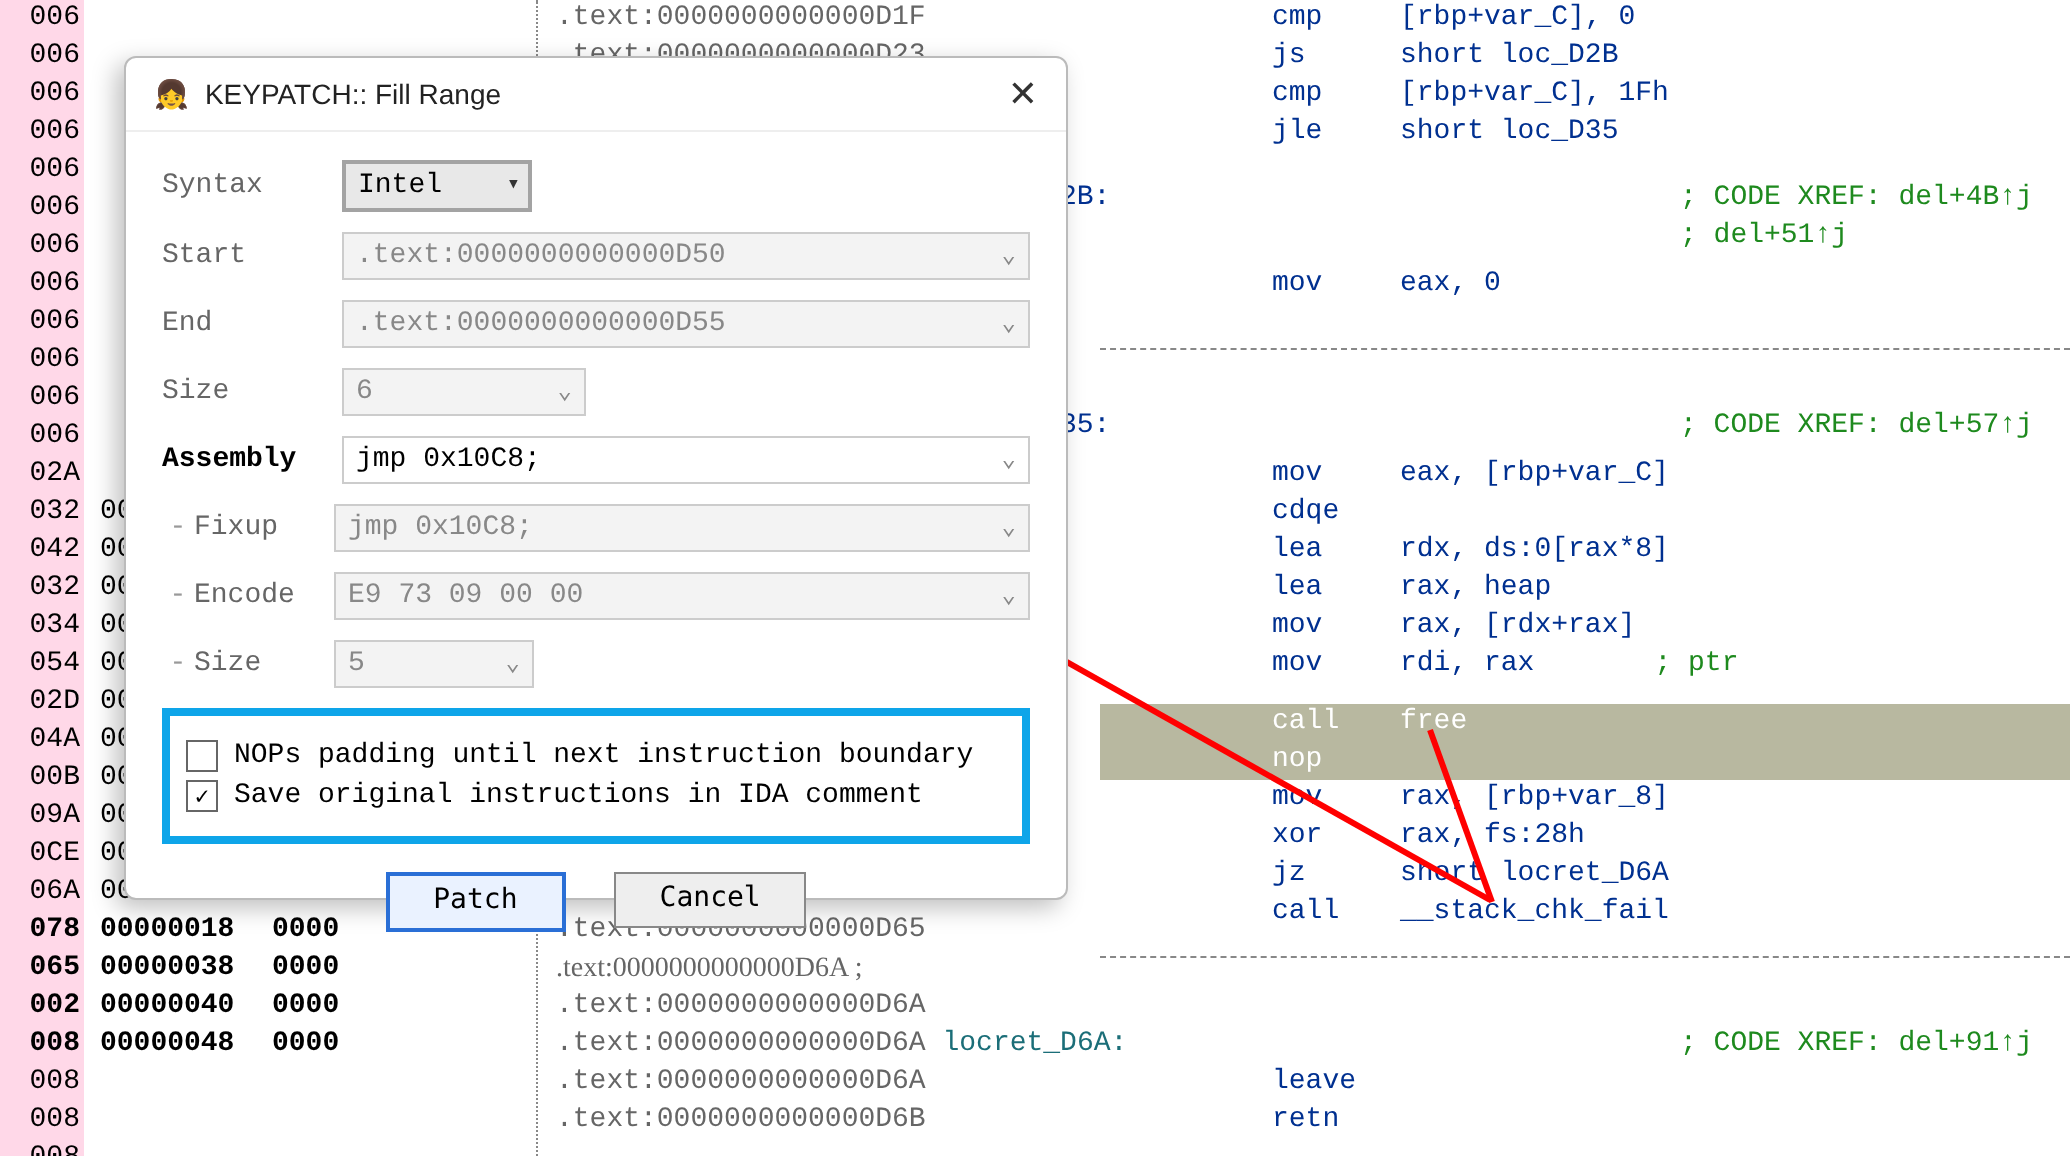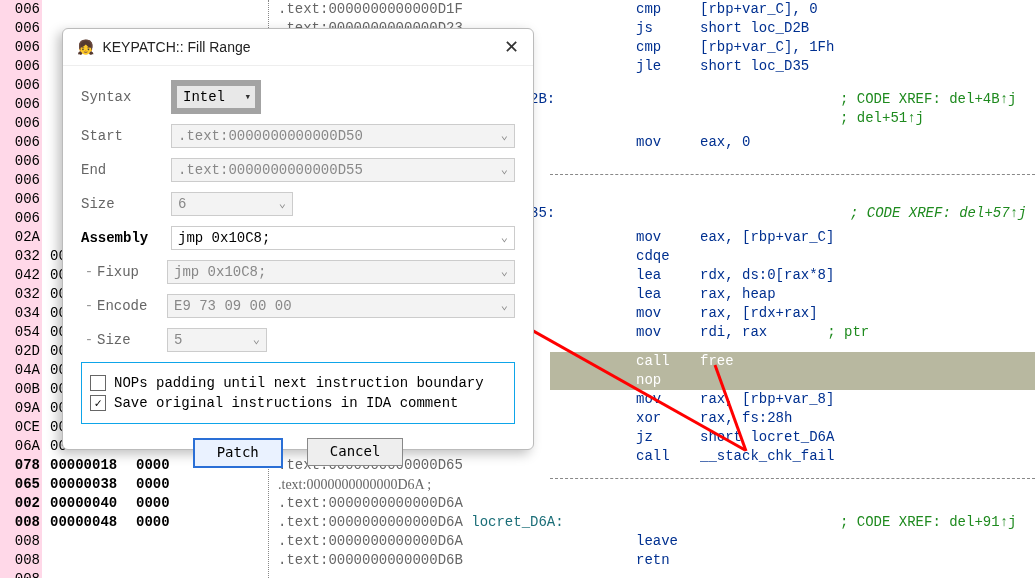--- a/index.html
+++ b/index.html
@@ -25,21 +25,21 @@
 .dash{position:absolute;left:0;right:0;height:0;border-top:1px dashed #888}
 
 .dlg{position:absolute;top:28px;left:62px;width:470px;height:420px;background:#fff;border:1px solid #bbb;border-radius:6px;box-shadow:-4px 4px 12px rgba(0,0,0,.25)}
 .ttl{height:36px;line-height:36px;padding:0 14px;border-bottom:1px solid #eee;font-family:"Segoe UI",Arial,sans-serif;font-size:14px;color:#222;display:flex;align-items:center;gap:8px}
 .ttl .x{margin-left:auto;font-size:18px;color:#333;cursor:pointer}
 .body{padding:14px 18px}
 .frow{display:flex;align-items:center;margin-bottom:10px}
 .flab{width:90px;color:#666}
 .flab2{width:70px;color:#666}
 .fsep{width:16px;color:#999;text-align:center}
-.sel{border:6px solid #a3a3a3;height:22px;line-height:22px;padding:0 20px 0 6px;background:#e8e8e8;position:relative;flex:0 0 auto}
+.sel{border:2px solid #a3a3a3;height:22px;line-height:22px;padding:0 33px 0 6px;background:#e8e8e8;position:relative;flex:0 0 auto}
 .sel.small{width:52px}
 .sel::after{content:"▾";position:absolute;right:4px;top:0;font-size:11px;color:#333}
 .inp{border:1px solid #ccc;height:22px;line-height:22px;padding:0 22px 0 6px;position:relative;flex:1;background:#fff}
 .inp.dis{background:#f3f3f3;color:#888}
 .inp.narrow{flex:0 0 92px}
 .inp.narrower{flex:0 0 70px}
 .inp::after{content:"⌄";position:absolute;right:6px;top:0;color:#888;font-size:12px}
 .chkrow{display:flex;align-items:center;gap:8px;margin:4px 0}
 .chk{width:14px;height:14px;border:1px solid #666;display:inline-flex;align-items:center;justify-content:center;font-size:12px;color:#000}
 .btns{display:flex;gap:24px;justify-content:center;margin-top:14px}
@@ -179,21 +179,21 @@
         <span class="op" style="position: absolute; left: -20px;">2B:</span>
         <span class="cm" style="position: absolute; left: 290px;">; CODE XREF: del+4B↑j</span>
       </div>
       <div class="row" style="top: 109px;">
         <span class="op" style="position: absolute; left: -20px;"></span>
         <span class="cm" style="position: absolute; left: 290px;">; del+51↑j</span>
       </div>
       <div class="row" style="top: 133px;"><span style="display: inline-block; width: 86px;"></span><span class="mn">mov</span><span class="op">eax, 0</span></div>
       <div class="row" style="top: 204px;">
         <span class="op" style="position: absolute; left: -20px;">35:</span>
-        <span class="cm" style="position: absolute; left: 300px; font-style: italic;">; CODE XREF: del+57↑j</span>
+        <span class="cm" style="position: absolute; left: 290px;">; CODE XREF: del+57↑j</span>
       </div>
       <div class="row" style="top: 228px;"><span style="display: inline-block; width: 86px;"></span><span class="mn">mov</span><span class="op">eax, [rbp+var_C]</span></div>
       <div class="row" style="top: 247px;"><span style="display: inline-block; width: 86px;"></span><span class="mn">cdqe</span></div>
       <div class="row" style="top: 266px;"><span style="display: inline-block; width: 86px;"></span><span class="mn">lea</span><span class="op">rdx, ds:0[rax*8]</span></div>
       <div class="row" style="top: 285px;"><span style="display: inline-block; width: 86px;"></span><span class="mn">lea</span><span class="op">rax, heap</span></div>
       <div class="row" style="top: 323px;"><span style="display: inline-block; width: 86px;"></span><span class="mn">mov</span><span class="op">rdi, rax</span><span class="cm" style="margin-left: 60px;">; ptr</span></div>
       <div class="row" style="top: 304px;"><span style="display: inline-block; width: 86px;"></span><span class="mn">mov</span><span class="op">rax, [rdx+rax]</span></div>
       <div class="row" style="top: 352px; color: rgb(255, 255, 255);"><span style="display: inline-block; width: 86px;"></span><span class="mn" style="color: rgb(255, 255, 255);">call</span><span class="" style="color: rgb(255, 255, 255);">free</span></div>
       <div class="row" style="top: 371px; color: rgb(255, 255, 255);"><span style="display: inline-block; width: 86px;"></span><span class="mn" style="color: rgb(255, 255, 255);">nop</span></div>
       <div class="row" style="top: 390px;"><span style="display: inline-block; width: 86px;"></span><span class="mn">mov</span><span class="op">rax, [rbp+var_8]</span></div>
@@ -253,21 +253,21 @@
       <div class="frow">
         <div class="fsep">-</div>
         <div class="flab2">Encode</div>
         <div class="inp dis">E9 73 09 00 00</div>
       </div>
       <div class="frow">
         <div class="fsep">-</div>
         <div class="flab2">Size</div>
         <div class="inp dis narrower">5</div>
       </div>
-      <div style="border:1px solid #0ea5e9;padding:8px;margin-top:4px">
+      <div style="border:4px solid #0ea5e9;padding:8px;margin-top:4px">
         <div class="chkrow">
           <span class="chk"></span>
           <span>NOPs padding until next instruction boundary</span>
         </div>
         <div class="chkrow">
           <span class="chk">✓</span>
           <span>Save original instructions in IDA comment</span>
         </div>
       </div>
       <div class="btns">

